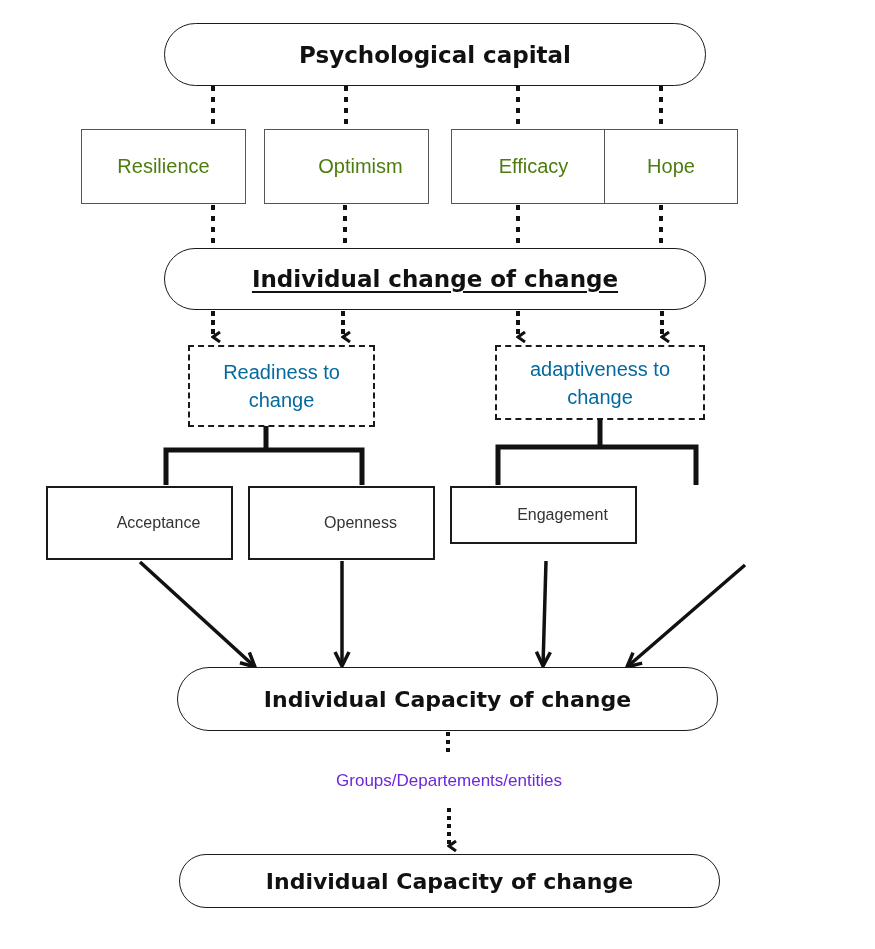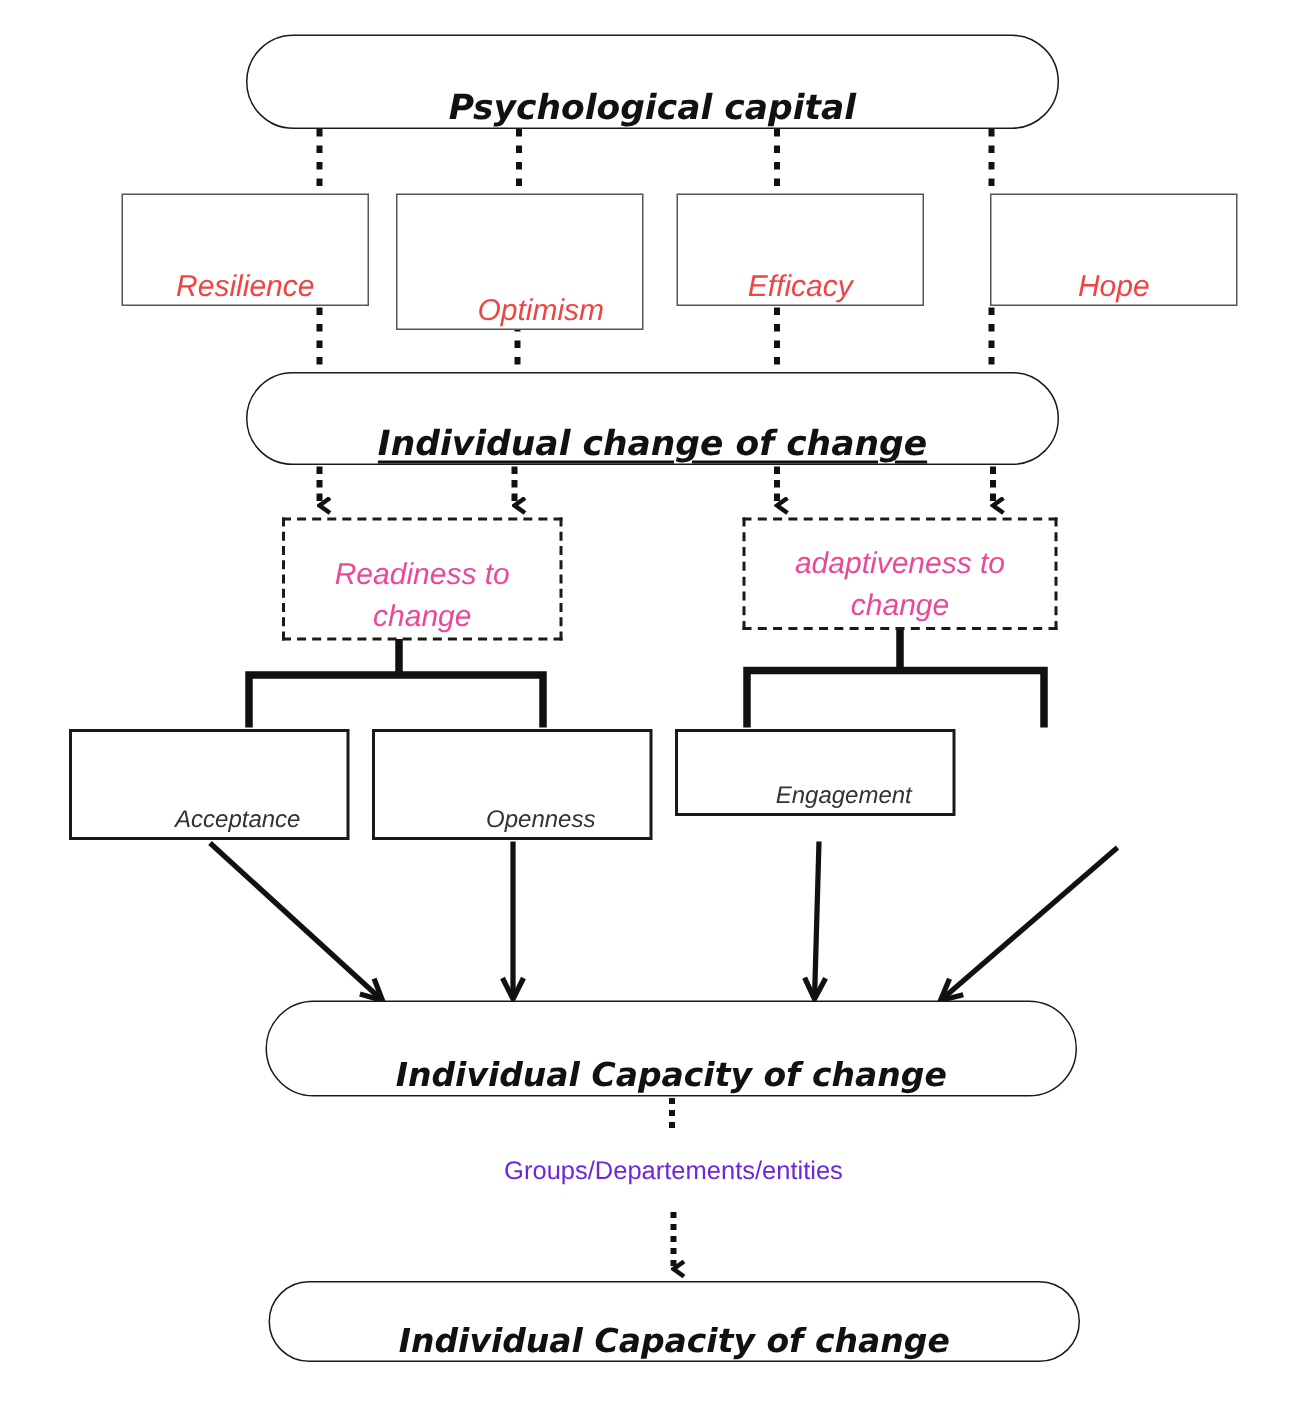--- a/index.html
+++ b/index.html
@@ -1,22 +1,22 @@
 <!DOCTYPE html>
 <html><head>
 <meta charset="utf-8">
 <style>
   html, body { margin: 0; padding: 0; background: #ffffff; }
   #canvas { position: relative; width: 875px; height: 949px; background: #ffffff; overflow: hidden; }
   svg.wires { position: absolute; left: 0; top: 0; }
-  .node { position: absolute; box-sizing: border-box; display: flex; align-items: flex-end; justify-content: center; text-align: center; background: #fff; color: #222; font-style: italic; }
+  .node { position: absolute; box-sizing: border-box; display: flex; align-items: center; justify-content: center; text-align: center; background: #fff; color: #222; }
   .pill { border: 1.6px solid #1a1a1a; border-radius: 32px; font-family: "DejaVu Sans", sans-serif; font-weight: bold; color: #111; }
-  .rect-thin { border: 1.4px solid #555; font-family: "Liberation Sans", sans-serif; font-size: 20px; color: #ef4444; }
+  .rect-thin { border: 1.4px solid #555; font-family: "Liberation Sans", sans-serif; font-size: 20px; color: #4d7c0f; }
   .rect-thick { border: 2.4px solid #1a1a1a; font-family: "Liberation Sans", sans-serif; font-size: 16px; color: #333; line-height: 1.45; padding-left: 38px; }
-  .rect-dashed { border: 2.2px dashed #1a1a1a; font-family: "Liberation Sans", sans-serif; font-size: 20px; color: #ec4899; line-height: 1.4; background: transparent; }
+  .rect-dashed { border: 2.2px dashed #1a1a1a; font-family: "Liberation Sans", sans-serif; font-size: 20px; color: #0369a1; line-height: 1.4; background: transparent; }
   .underline { text-decoration: underline; text-underline-offset: 4px; }
   .label { position: absolute; font-family: "Liberation Sans", sans-serif; font-size: 17px; color: #6d28d9; text-align: center; }
 </style>
 </head>
 <body>
 
 <div id="canvas">
 
   <svg class="wires" width="875" height="949">
     <defs>
@@ -57,27 +57,27 @@
     <line x1="449" y1="808" x2="449" y2="846" stroke="#111" stroke-width="4" stroke-dasharray="4,4" marker-end="url(#chev)"></line>
   </svg>
 
   <div class="node pill" style="left:164px; top:23px; width:542px; height:63px; font-size:23px;">
     <span>Psychological capital</span>
   </div>
 
   <div class="node rect-thin" style="left:81px; top:129px; width:165px; height:75px;">
     <span>Resilience</span>
   </div>
-  <div class="node rect-thin" style="left:264px; top:129px; width:165px; height:91px;padding-left:28px;">
+  <div class="node rect-thin" style="left:264px; top:129px; width:165px; height:75px;padding-left:28px;">
     <span>Optimism</span>
   </div>
   <div class="node rect-thin" style="left:451px; top:129px; width:165px; height:75px;">
     <span>Efficacy</span>
   </div>
-  <div class="node rect-thin" style="left:660px; top:129px; width:165px; height:75px;">
+  <div class="node rect-thin" style="left:604px; top:129px; width:134px; height:75px;">
     <span>Hope</span>
   </div>
 
   <div class="node pill" style="left:164px; top:248px; width:542px; height:62px; font-size:23px;">
     <span class="underline">Individual change of change</span>
   </div>
 
   <div class="node rect-dashed" style="left:188px; top:345px; width:187px; height:82px; padding:0 14px;">
     <span>Readiness to change</span>
   </div>

